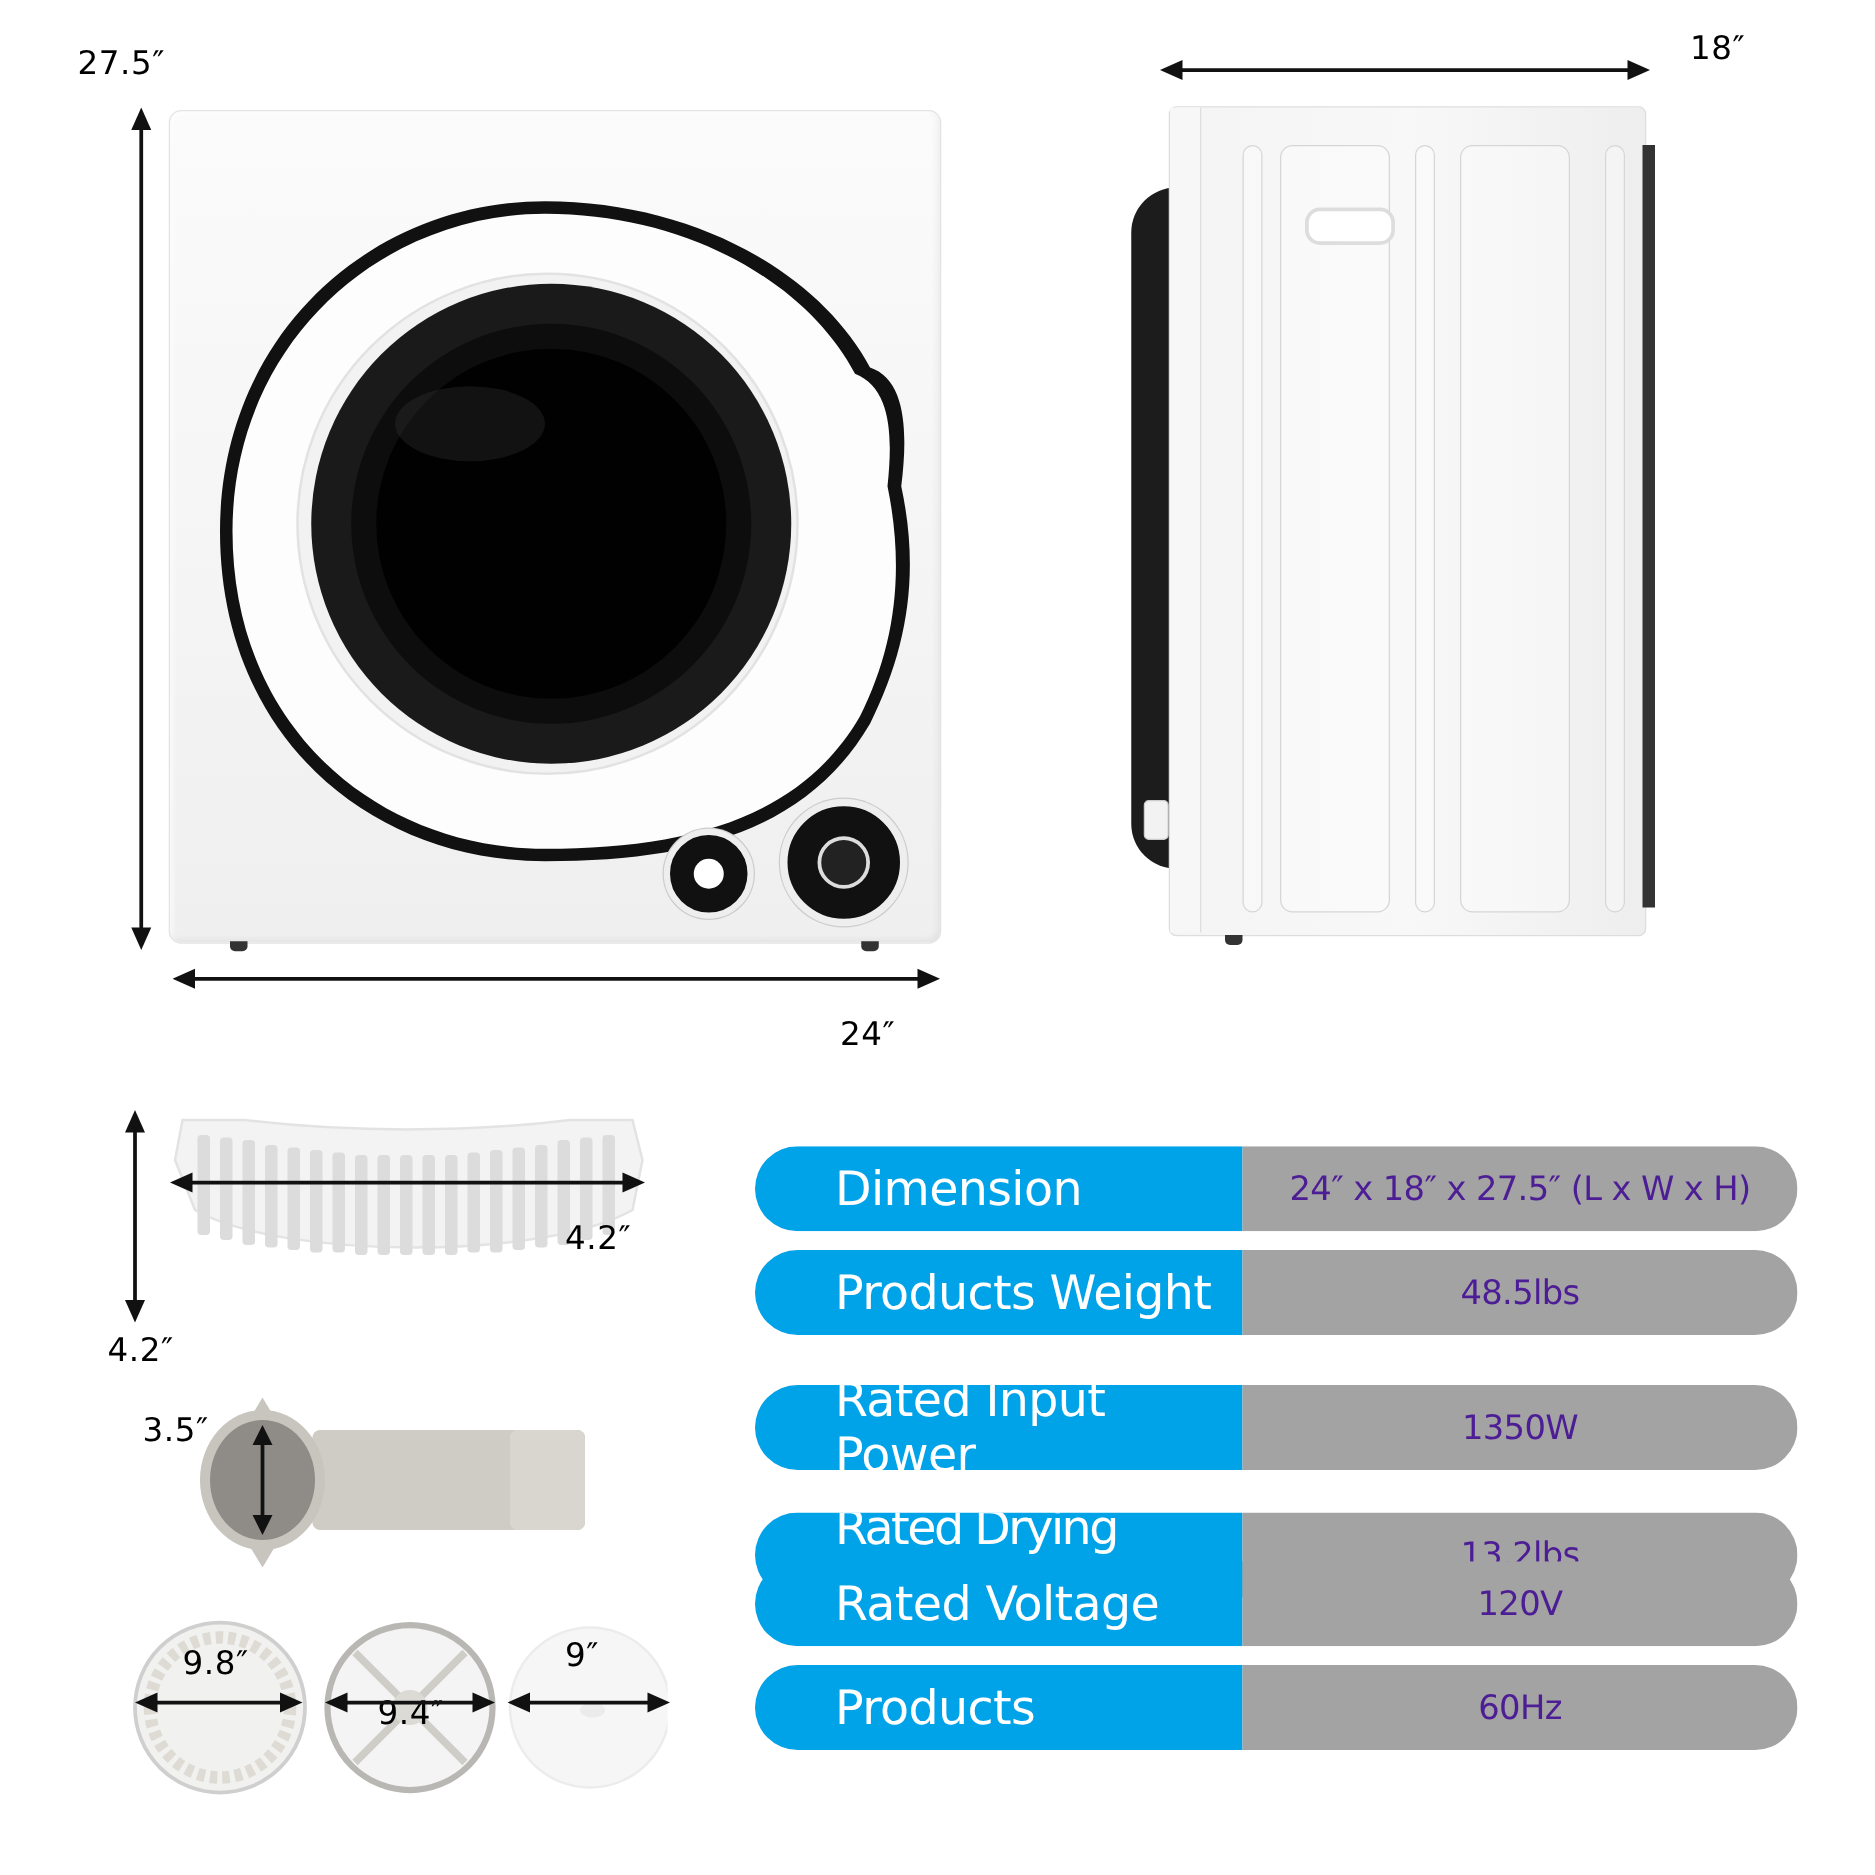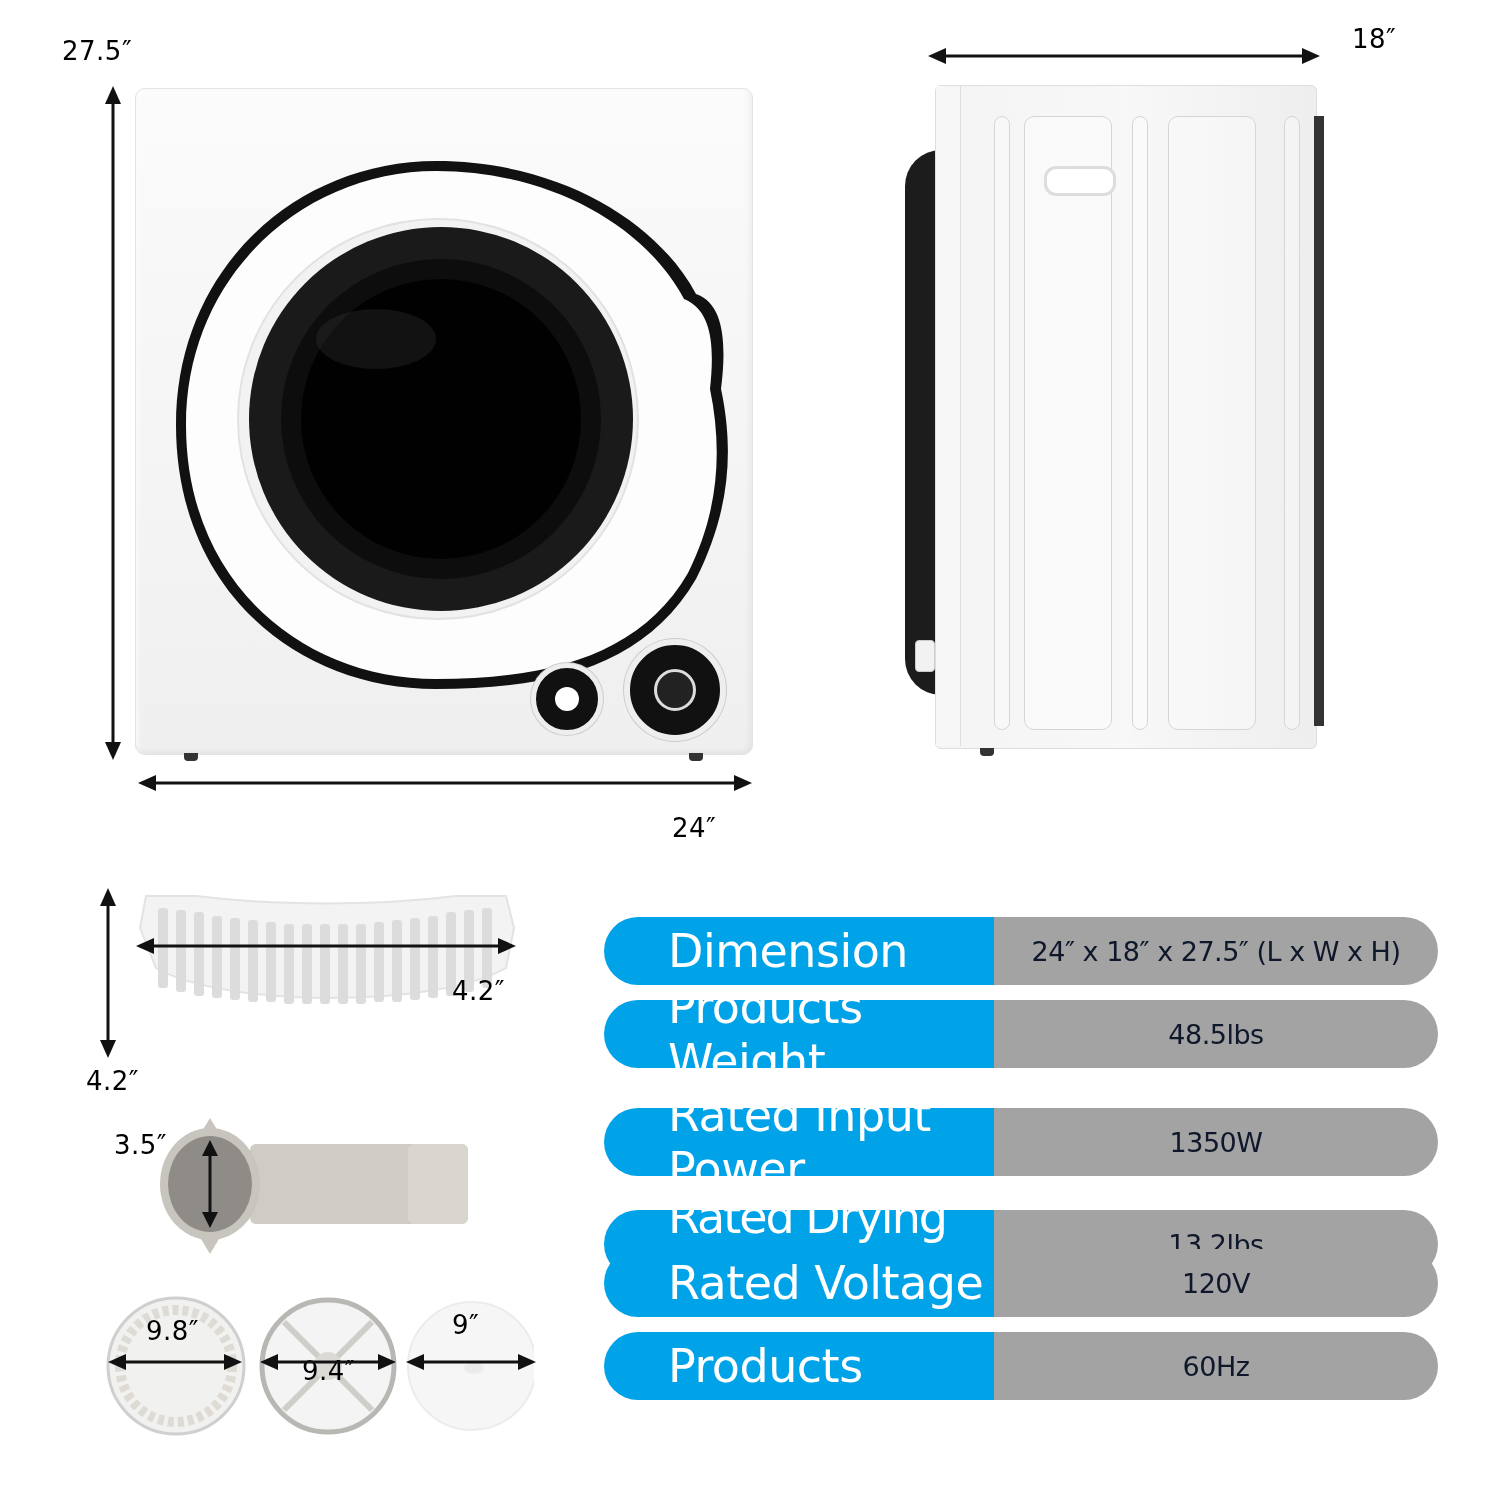--- a/index.html
+++ b/index.html
@@ -7,22 +7,22 @@
   .abs{position:absolute;}
   .dimlabel{font-family:"DejaVu Sans",sans-serif;font-size:26px;color:#000000;letter-spacing:0.5px;}
   
   .front{left:135px;top:88px;width:616px;height:665px;background:linear-gradient(180deg,#fbfbfb 0%,#f4f4f4 60%,#efefef 100%);border-radius:10px;box-shadow:inset -2px -2px 6px rgba(0,0,0,0.06),inset 2px 2px 4px rgba(255,255,255,0.9);border:1px solid #e3e3e3;}
   .foot{width:14px;height:8px;background:#333;border-radius:0 0 4px 4px;}
   
   .side{left:935px;top:85px;width:380px;height:662px;background:linear-gradient(90deg,#f4f4f4,#f8f8f8 50%,#eeeeee);border:1px solid #ddd;border-radius:6px;}
   .rib{position:absolute;border:1px solid #d6d6d6;border-radius:10px;background:rgba(255,255,255,0.35);}
   
   .row{position:absolute;left:604px;width:834px;height:68px;border-radius:34px;overflow:hidden;display:flex;}
-  .row .lab{width:390px;background:#00a2e8;color:#fff;font-size:46px;display:flex;align-items:center;padding-left:64px;box-sizing:border-box;font-family:"DejaVu Sans",sans-serif;letter-spacing:-0.5px;}
-  .row .val{flex:1;background:#a3a3a3;color:#0f172a;font-size:27px;display:flex;align-items:center;justify-content:center;font-family:"DejaVu Sans",sans-serif;letter-spacing:-0.5px;}
+  .row .lab{width:390px;background:#00a2e8;color:#fff;font-size:38px;display:flex;align-items:center;padding-left:64px;box-sizing:border-box;font-family:"DejaVu Sans",sans-serif;letter-spacing:-0.5px;}
+  .row .val{flex:1;background:#a3a3a3;color:#4c1d95;font-size:27px;display:flex;align-items:center;justify-content:center;font-family:"DejaVu Sans",sans-serif;letter-spacing:-0.5px;}
 </style>
 </head>
 <body>
 
 <div class="abs dimlabel" style="left:62px;top:36px;">27.5″</div>
 <svg class="abs" style="left:100px;top:86px;" width="26" height="674">
   <line x1="13" y1="12" x2="13" y2="662" stroke="#111" stroke-width="3"></line>
   <polygon points="13,0 5,18 21,18" fill="#111"></polygon>
   <polygon points="13,674 5,656 21,656" fill="#111"></polygon>
 </svg>

